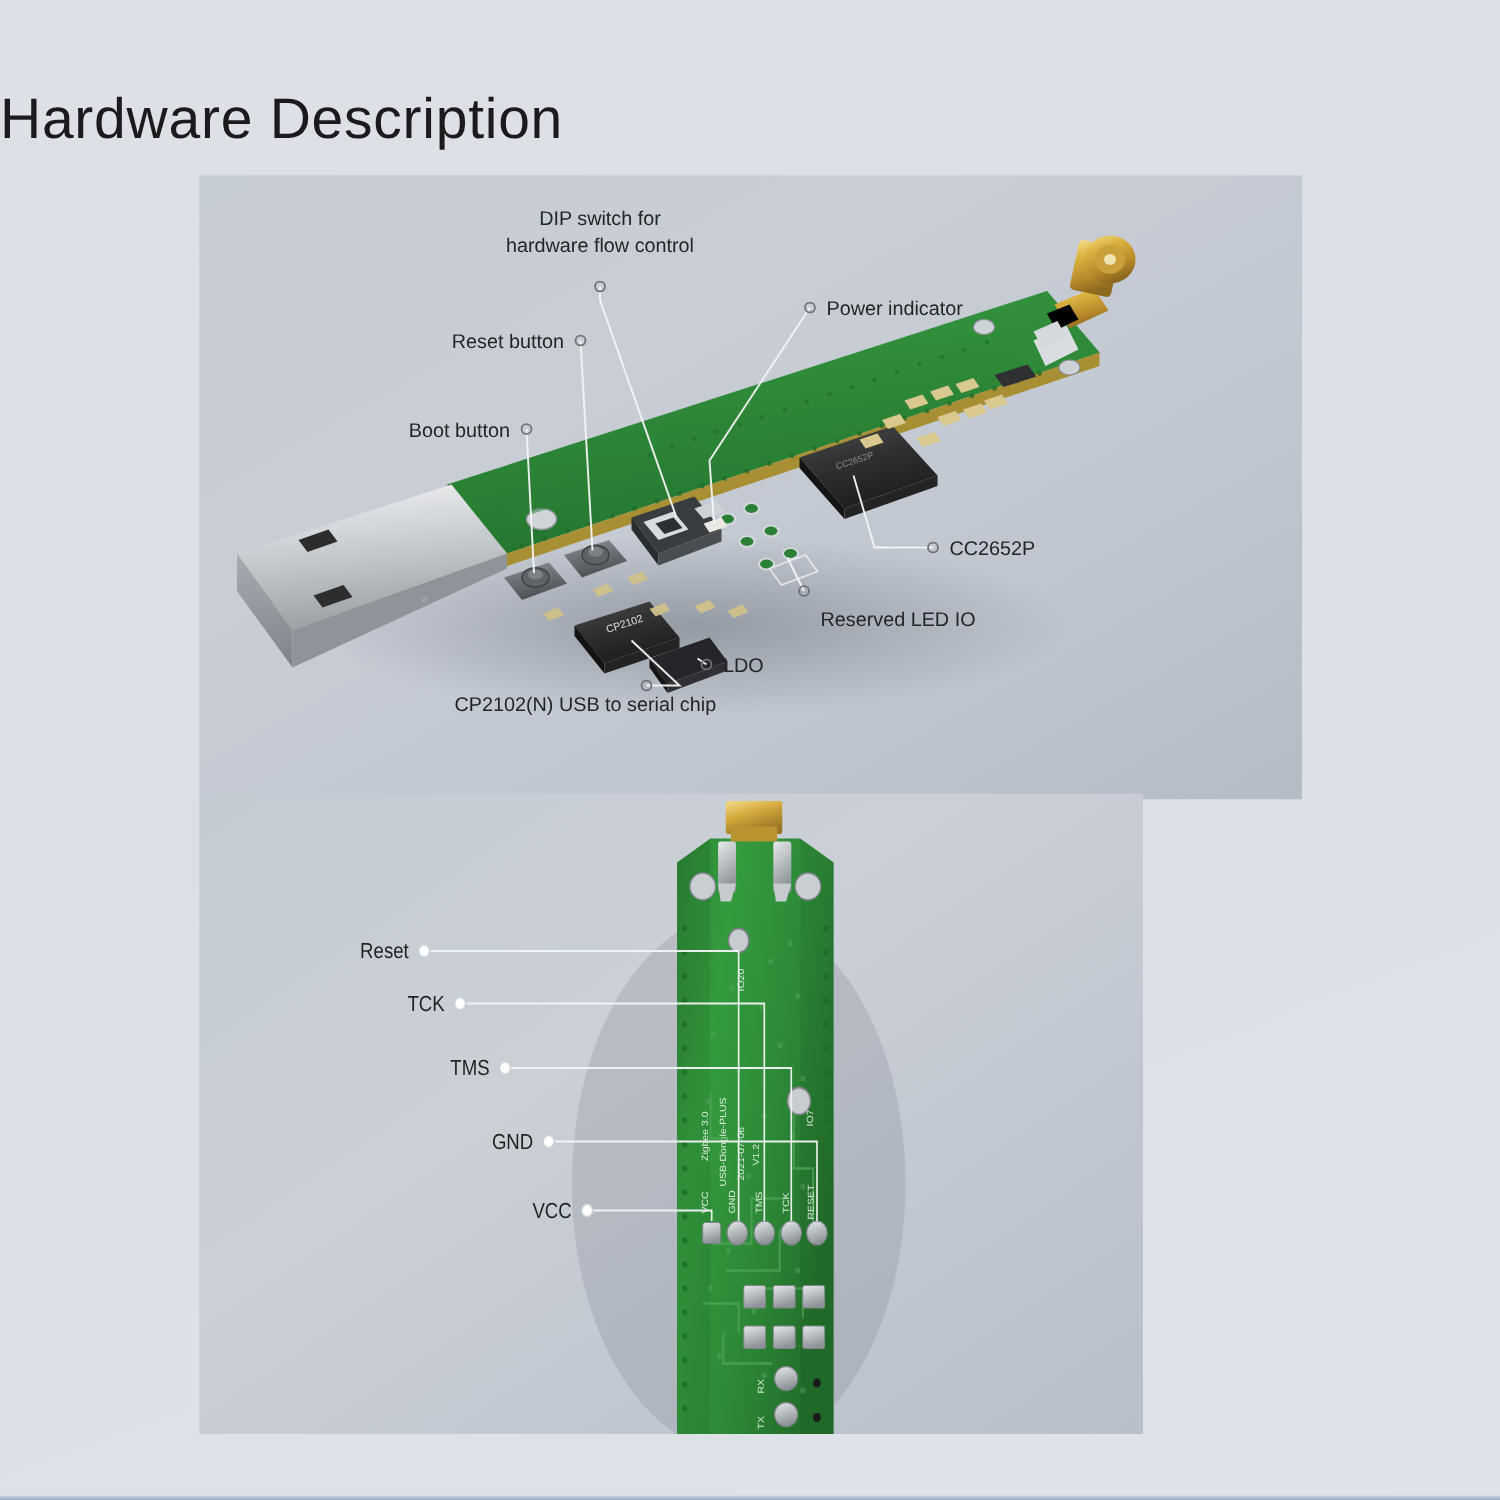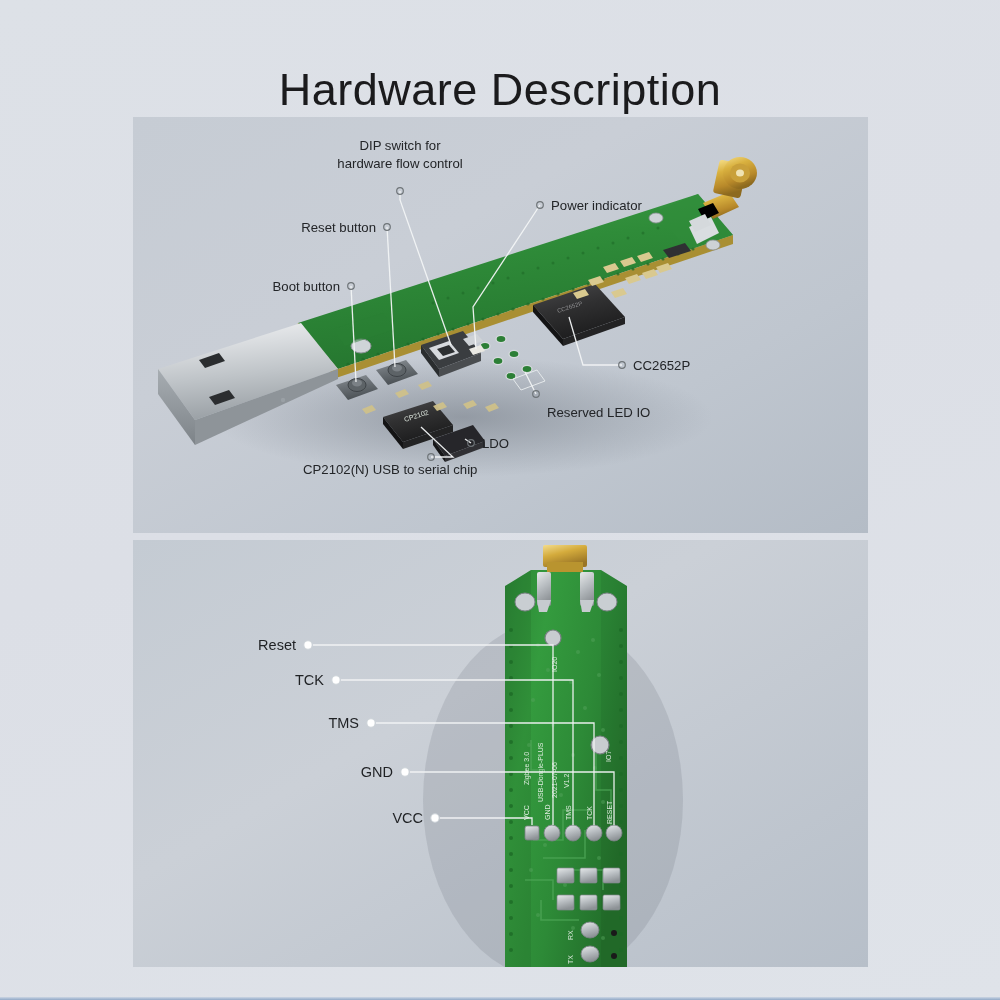--- a/index.html
+++ b/index.html
@@ -14,37 +14,36 @@
     background: linear-gradient(160deg, #dde1e7 0%, #dcdfe6 45%, #dfe3e9 100%);
     position: relative;
   }
   #page {
     position: absolute; inset: 0;
   }
   
   .page-title {
     position: absolute;
     left: 0; right: 0; top: 34px;
-    text-align: center;
-    font-size: 45px;
+    font-size: 38px;
     font-weight: 400;
     letter-spacing: 0.5px;
     color: #1b1b1d;
     font-family: "Liberation Sans", sans-serif;
   }
   
   .panel {
     position: absolute;
     overflow: hidden;
     background:
       linear-gradient(120deg, #c3cad2 0%, #bfc6cf 18%, #c9ced5 45%, #c2c8d0 72%, #b9c0c9 100%);
     box-shadow: 0 0 0 1px rgba(255,255,255,0.35) inset;
   }
   #panel-top   { left: 133px; top: 117px; width: 735px; height: 416px; }
-  #panel-bottom{ left: 133px; top: 540px; width: 735px; height: 427px; }
+  #panel-bottom{ left: 133px; top: 529px; width: 629px; height: 427px; }
 
   .panel svg { display: block; width: 100%; height: 100%; }
 
   .lbl {
     font-family: "Liberation Sans", sans-serif;
     fill: #232528;
     font-size: 13.2px;
   }
   .bottom-lbl {
     font-family: "Liberation Sans", sans-serif;

